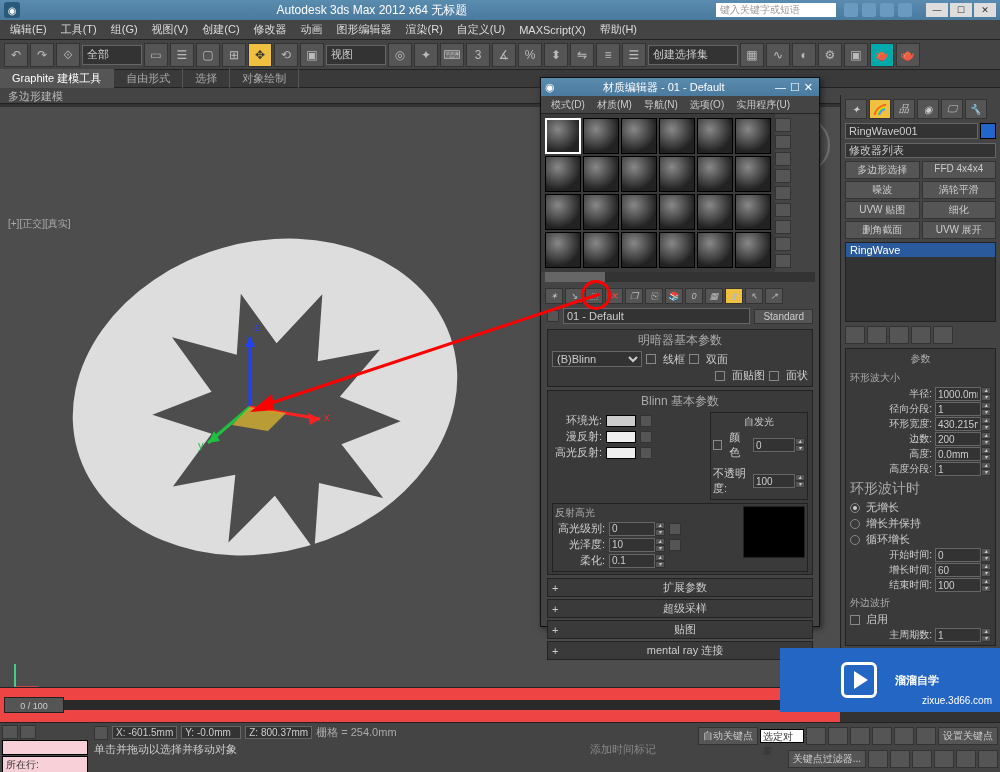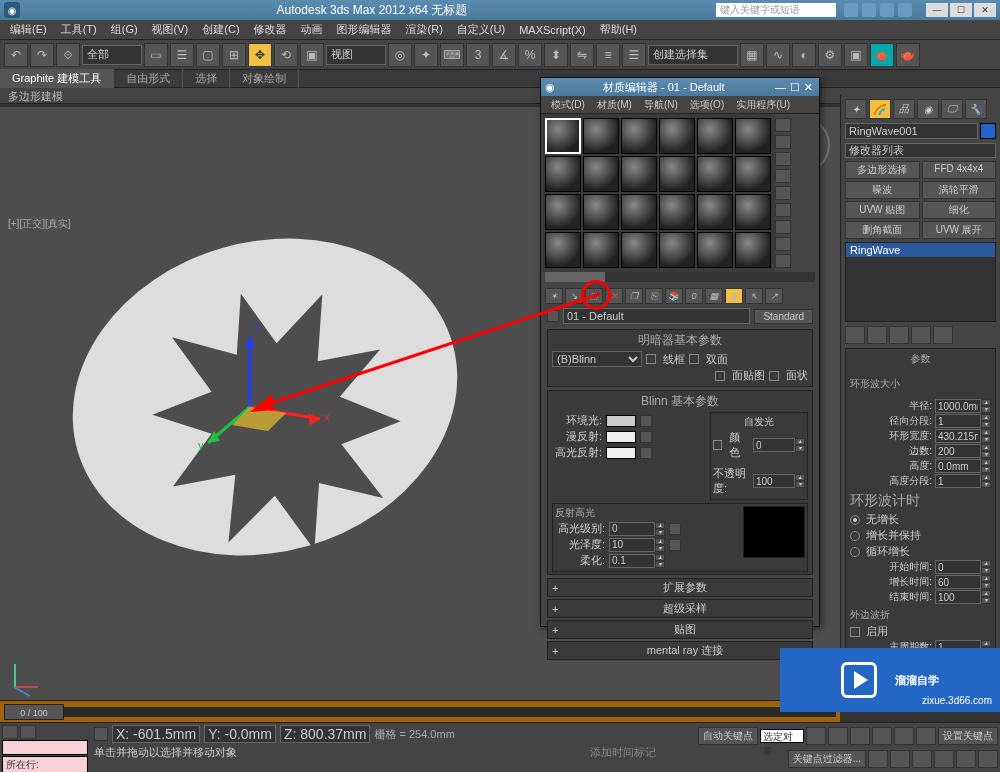--- a/index.html
+++ b/index.html
@@ -82,29 +82,29 @@
 .swatch { width:30px; height:12px; background:#ddd; border:1px solid #000; cursor:pointer; }
 .mini { width:12px; height:12px; background:#555; border:1px solid #333; cursor:pointer; }
 .collap { display:flex; align-items:center; margin:2px 6px; background:#3a3a3a; border:1px solid #222; padding:1px 4px; font-size:10px; cursor:pointer; }
 .collap .plus{ width:10px; }
 
 
 .redcircle { position:absolute; width:30px; height:30px; border:3px solid red; border-radius:50%; z-index:30; pointer-events:none; }
 .redarrow { position:absolute; z-index:25; pointer-events:none; }
 
 
-.timeline { position:absolute; left:0; right:160px; bottom:50px; height:22px; background:#a16207; border-top:1px solid #222; display:flex; align-items:center; }
+.timeline { position:absolute; left:0; right:160px; bottom:50px; height:35px; background:#ef4444; border-top:1px solid #222; display:flex; align-items:center; }
 .timeline .slider { flex:1; height:10px; background:#2a2a2a; margin:0 4px; position:relative; }
 .timeline .slider .hnd { position:absolute; left:0; top:-3px; width:60px; height:16px; background:#555; color:#ccc; font-size:9px; text-align:center; line-height:16px; border:1px solid #222; }
 .status { position:absolute; left:0; right:0; bottom:0; height:50px; background:#444; border-top:1px solid #222; display:flex; }
 .status .left { width:90px; display:flex; flex-direction:column; gap:1px; padding:2px; }
 .status .left .pink { background:#f8d0d8; color:#333; font-size:10px; padding:1px 3px; border:1px solid #000; }
 .status .mid { flex:1; padding:2px 4px; font-size:10px; color:#ccc; display:flex; flex-direction:column; gap:2px; }
 .status .coords { display:flex; gap:4px; align-items:center; }
-.status .coords .box { background:#333; border:1px solid #666; padding:0 3px; min-width:60px; font-size:14px; }
+.status .coords .box { background:#333; border:1px solid #666; padding:0 3px; min-width:60px; font-size:10px; }
 .status .right { width:340px; display:flex; flex-wrap:wrap; gap:2px; align-items:center; padding:2px; justify-content:flex-end; }
 .status .right i { width:20px; height:18px; background:#555; border:1px solid #333; cursor:pointer; }
 .status .akbtn { background:#555; border:1px solid #333; padding:1px 4px; font-size:10px; cursor:pointer; }
 .status .akfield { background:#fff; color:#333; border:1px solid #000; padding:0 2px; font-size:10px; width:44px; height:14px; }
 
 
 .wm { position:absolute; right:0; bottom:60px; width:220px; height:64px; background:#2366c4; color:#fff; display:flex; align-items:center; justify-content:center; gap:18px; z-index:50; font-size:26px; font-weight:bold; }
 .wm .url { position:absolute; bottom:6px; right:8px; font-size:10px; font-weight:normal; }
 .wm .play { width:36px; height:36px; border:3px solid #fff; border-radius:6px; display:flex; align-items:center; justify-content:center; }
 .wm .play::after { content:""; border-left:14px solid #fff; border-top:9px solid transparent; border-bottom:9px solid transparent; margin-left:4px; }
@@ -447,21 +447,21 @@
   <div class="stackbtns">
     <i></i>
     <i></i>
     <i></i>
     <i></i>
     <i></i>
   </div>
 
   <div class="rollout">
     <div class="hd">参数</div>
-    <div style="font-size:10px;color:#aaa;margin:8px 0">环形波大小</div>
+    <div style="font-size:10px;color:#aaa;margin:2px 0">环形波大小</div>
     <div class="prow">
         <span class="lbl">半径:</span>
         <div class="spinner">
           <input value="1000.0mm" style="">
           <div class="arrows">
             <i>▴</i>
             <i>▾</i>
           </div>
         </div>
       </div>

